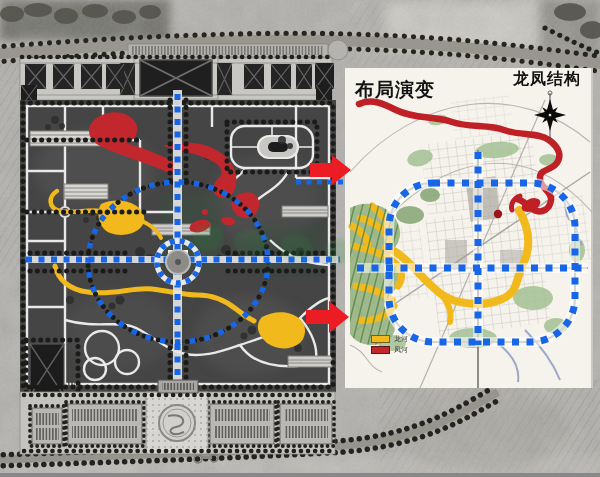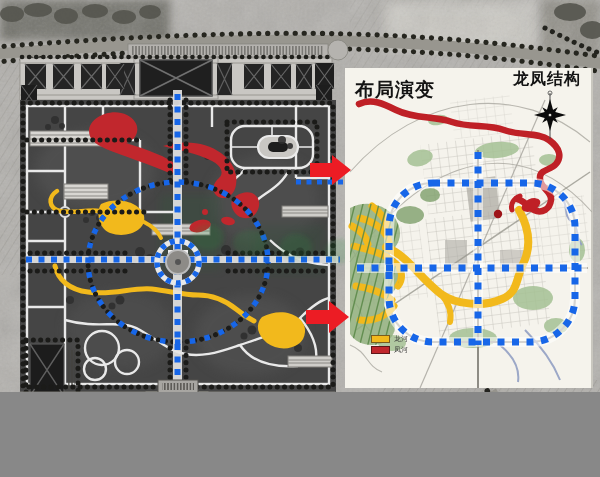--- a/index.html
+++ b/index.html
@@ -1,17 +1,17 @@
 <!DOCTYPE html>
 <html><head>
 <meta charset="utf-8">
 <style>
   html,body{margin:0;padding:0;background:#888;}
   .stage{
-    position:relative;width:600px;height:392px;overflow:hidden;
+    position:relative;width:600px;height:473px;overflow:hidden;
     background:#b2b0ac;
     font-family:"Liberation Sans","DejaVu Sans",sans-serif;
   }
   .stage svg{position:absolute;left:0;top:0;display:block;}
   .txt{position:absolute;color:#141414;white-space:nowrap;pointer-events:none;}
   .title-evolution{left:355px;top:77px;font-size:19px;font-weight:700;letter-spacing:1px;}
   .title-structure{left:513px;top:69px;font-size:16px;font-weight:700;letter-spacing:1px;}
   .legend{position:absolute;left:371px;top:335px;display:flex;flex-direction:column;gap:3px;}
   .legend-row{display:flex;align-items:center;gap:4px;}
   .swatch{display:inline-block;width:19px;height:8px;box-sizing:border-box;}

